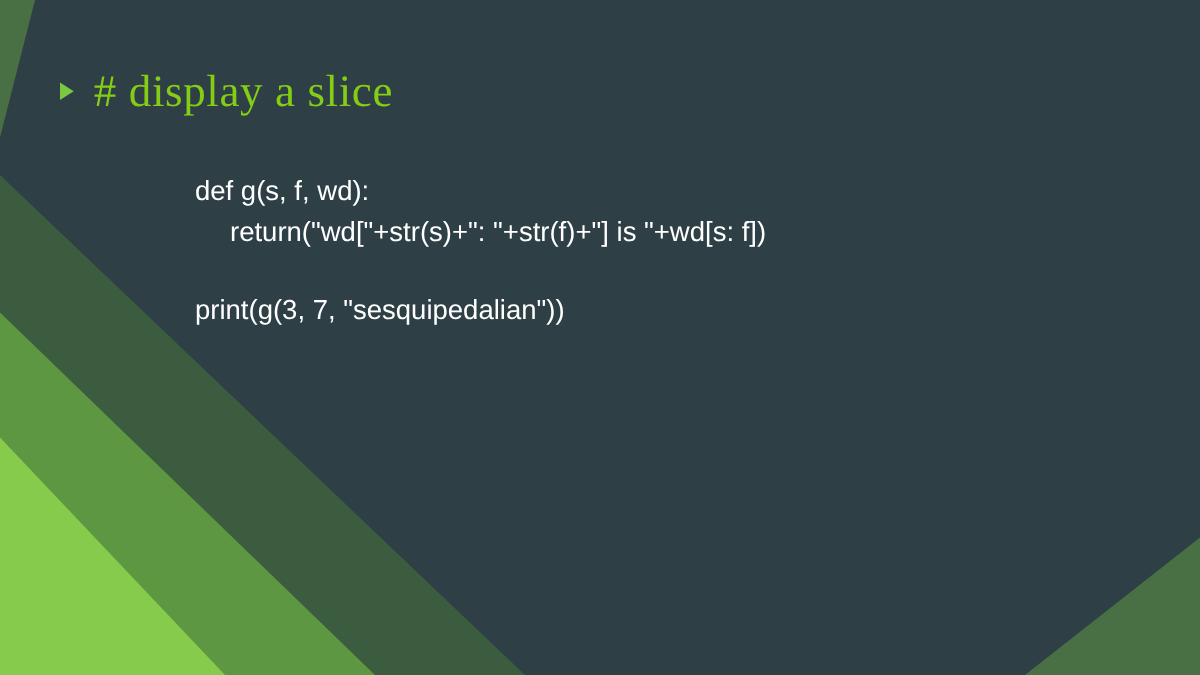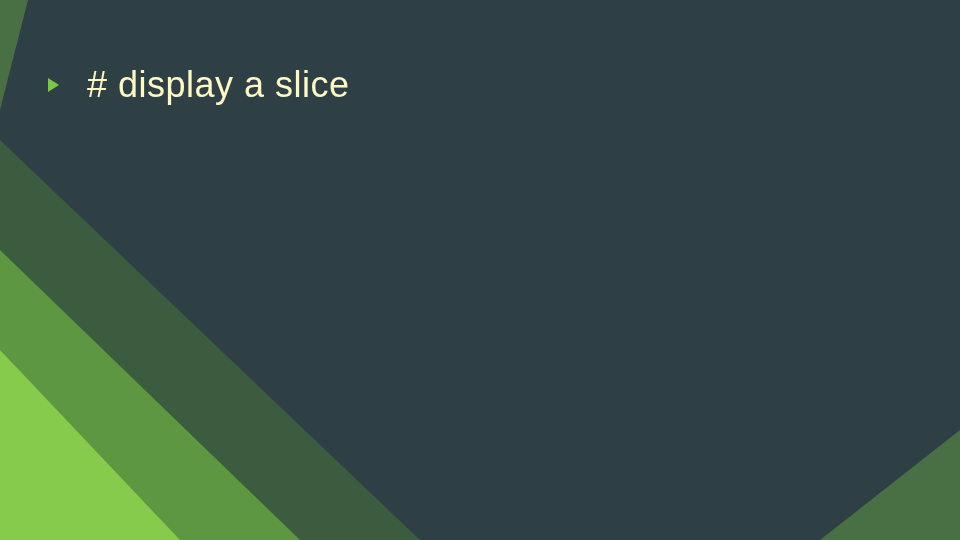--- a/index.html
+++ b/index.html
@@ -46,25 +46,26 @@
 
   .title-bullet {
     width: 0;
     height: 0;
     border-top: 7px solid transparent;
     border-bottom: 7px solid transparent;
     border-left: 11px solid #7ac943; 
   }
 
   h1.title {
-    margin: 16px;
+    margin: 4px;
     font-weight: normal;
     font-size: 36px;
-    color: #fef9c3;
+    color: #84cc16;
     letter-spacing: 0.5px;
+    font-family: Liberation Serif, serif;
   }
 
   .code-block {
     margin-left: 108px;
     color: #ffffff;
     font-size: 22px;
     line-height: 1.15;
   }
 
   .code-line {
@@ -93,15 +94,21 @@
     </svg>
   </div>
 
   <div class="content">
 
     <div class="title-row">
       <div class="title-bullet"></div>
       <h1 class="title"># display a slice</h1>
     </div>
 
+    <div class="code-block">
+      <div class="code-line">def g(s, f, wd):</div>
+      <div class="code-line code-indent-1">return("wd["+str(s)+": "+str(f)+"] is "+wd[s: f])</div>
+      <div class="code-gap"></div>
+      <div class="code-line">print(g(3, 7, "sesquipedalian"))</div>
+    </div>
 
   </div>
 </div>
 
 </body></html>

